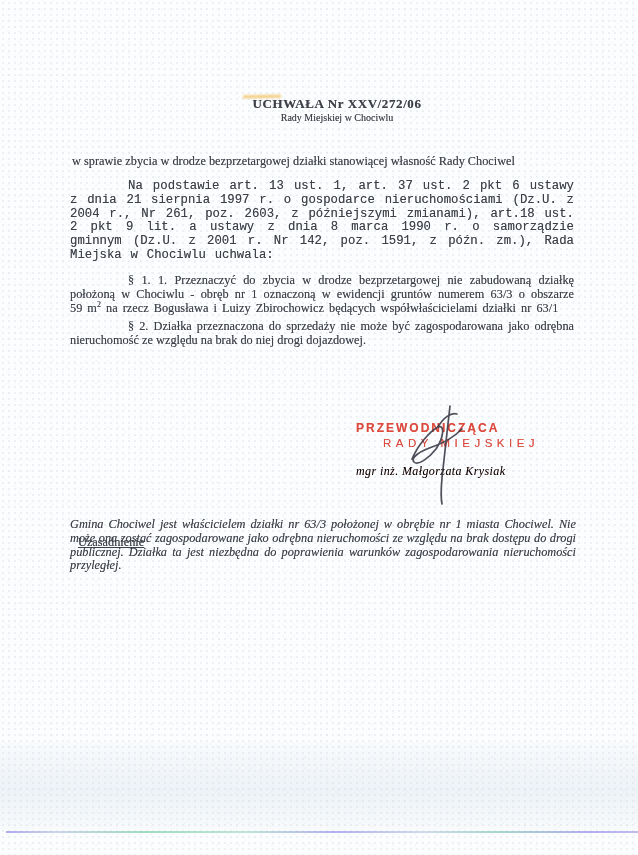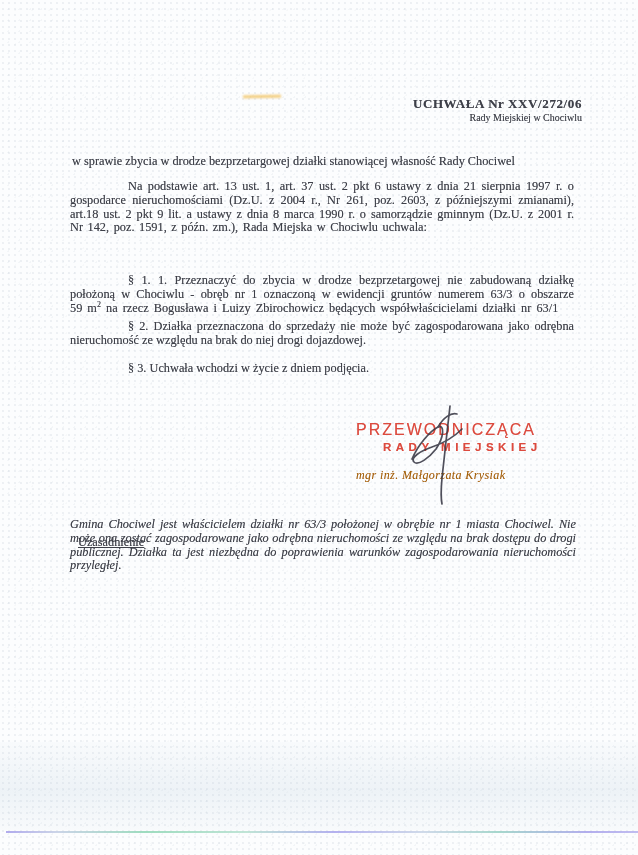--- a/index.html
+++ b/index.html
@@ -23,48 +23,48 @@
     background-position:0 0, 3px 4px, 7px 2px;
     pointer-events:none;
   }
   .txt{
     position:absolute;
     font-size:12.3px;
     line-height:13.8px;
     text-shadow:0 0 0.5px rgba(62,64,73,0.55);
   }
   .title-block{
-    left:70px;top:97px;width:512px;
-    text-align:right;
+    left:81px;top:97px;width:512px;
+    text-align:center;
   }
   .title-line1{font-weight:bold;font-size:13px;letter-spacing:0.6px;}
   .title-line2,.title-line3{font-size:10px;}
   .subject{left:72px;top:155px;width:510px;}
   .para{
     left:70px;width:504px;
     text-align:justify;
     text-indent:58px;
   }
-  .legal-basis{top:180px;word-spacing:1.5px;}
+  .legal-basis{top:180px;word-spacing:1.5px;font-family:Liberation Mono, monospace;}
   .par1{top:274px;word-spacing:2px;}
   .par2{top:320px;font-family:Liberation Serif, serif;}
   .par3{top:362px;text-align:left;}
   sup.m2{font-size:8px;vertical-align:super;line-height:0;}
   
   .stamp{
     position:absolute;left:356px;top:421px;
     font-family:"Liberation Sans","DejaVu Sans",sans-serif;
   }
   .stamp-line1{
-    font-size:16px;font-weight:normal;letter-spacing:2px;
+    font-size:12px;font-weight:bold;letter-spacing:2px;
     text-shadow:0 0 0.6px rgba(220,70,60,0.5);
   }
   .stamp-line2{
     margin-top:2px;
-    font-size:11.5px;font-weight:bold;letter-spacing:4.5px;
+    font-size:11.5px;font-weight:normal;letter-spacing:4.5px;
     text-shadow:0 0 0.6px rgba(220,70,60,0.5);
     padding-left:27px;
   }
   .stamp-line3{
     margin-top:15px;
     font-family:"Liberation Serif","DejaVu Serif",serif;
     font-style:italic;font-size:12px;letter-spacing:0.4px;
     text-shadow:0 0 0.6px rgba(205,95,80,0.45);
   }
   .signature{
@@ -115,26 +115,25 @@
   </div>
 
   <div class="txt subject">w sprawie  zbycia w drodze bezprzetargowej działki  stanowiącej własność Rady Chociwel</div>
 
   <div class="txt para legal-basis">Na podstawie art. 13 ust. 1, art. 37 ust. 2 pkt 6 ustawy z dnia 21 sierpnia 1997 r. o gospodarce nieruchomościami (Dz.U. z 2004 r., Nr 261, poz. 2603, z późniejszymi zmianami), art.18 ust. 2 pkt 9 lit. a ustawy z dnia 8 marca 1990 r. o samorządzie gminnym (Dz.U. z 2001 r. Nr 142, poz. 1591, z późn. zm.),  Rada Miejska w Chociwlu uchwala:</div>
 
   <div class="txt para par1"><span>§ 1. 1. Przeznaczyć do zbycia w drodze bezprzetargowej nie zabudowaną działkę położoną w Chociwlu - obręb nr 1 oznaczoną  w ewidencji gruntów numerem 63/3 o obszarze 59 m</span><sup class="m2">2</sup><span> na rzecz Bogusława i Luizy Zbirochowicz będących współwłaścicielami działki  nr 63/1</span></div>
 
   <div class="txt para par2">§ 2. Działka przeznaczona do sprzedaży nie może być zagospodarowana jako odrębna nieruchomość  ze względu na brak do niej drogi dojazdowej.</div>
 
-  <div class="txt para par3">§ 3. Uchwała wchodzi w życie z dniem podjęcia.</div>
 
   <div class="stamp">
     <div class="stamp-line1" style="color: rgb(220, 74, 62);">PRZEWODNICZĄCA</div>
     <div class="stamp-line2" style="color: rgb(220, 74, 62);">RADY MIEJSKIEJ</div>
-    <div class="stamp-line3" style="color: #a16207;">mgr inż. Małgorzata Krysiak</div>
+    <div class="stamp-line3" style="color: #000000;">mgr inż. Małgorzata Krysiak</div>
   </div>
 
   <svg class="signature" viewBox="0 0 84 105" xmlns="http://www.w3.org/2000/svg">
     <g fill="none" stroke="#383845" stroke-width="1.7" stroke-linecap="round" opacity="0.88">
       <path d="M 52 3 C 50 22, 46 55, 44 75 C 43 86, 43 96, 44 101"></path>
       <path d="M 14 56 C 20 42, 32 28, 40 24 C 47 21, 46 34, 38 46 C 31 55, 20 63, 16 59 C 12 55, 22 48, 34 44 C 46 40, 56 34, 64 26"></path>
       <path d="M 40 24 C 45 15, 53 9, 59 11"></path>
     </g>
   </svg>
 

